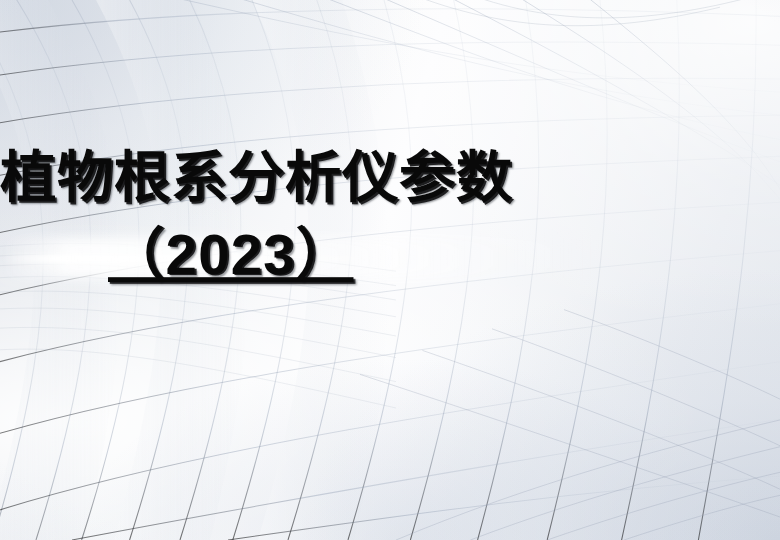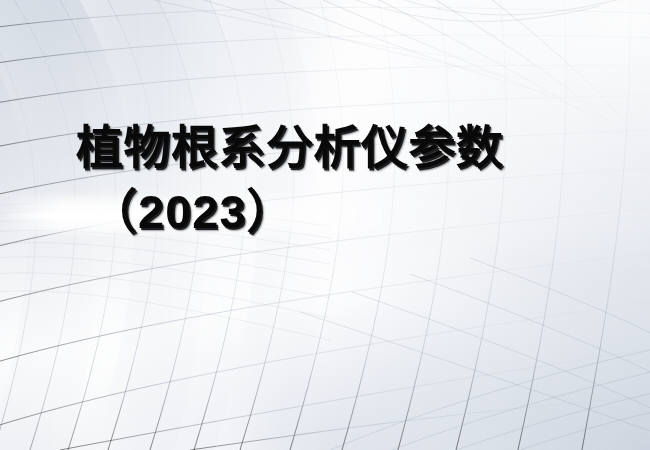--- a/index.html
+++ b/index.html
@@ -127,22 +127,22 @@
     font-weight: 700;
     font-size: 47px;
     line-height: 64px;
     letter-spacing: 0.5px;
     white-space: nowrap;
     text-shadow:
       1.5px 1.5px 0 rgba(12,12,14,0.88),
       2.5px 2.5px 1.5px rgba(40,44,52,0.45);
   }
 
-  .title-line-1 { padding-left: 76px; }
-  .title-line-2 { padding-left: 90px; letter-spacing: 1px; }
+  .title-line-1 { }
+  .title-line-2 { padding-left: 90px; letter-spacing: 1px; text-decoration: underline; }
 </style>
 </head>
 <body>
 
 <div class="slide">
 
   <div class="bg-layer bg-base"></div>
   <div class="bg-layer bg-ridge"></div>
   <div class="bg-layer bg-shade"></div>
 

